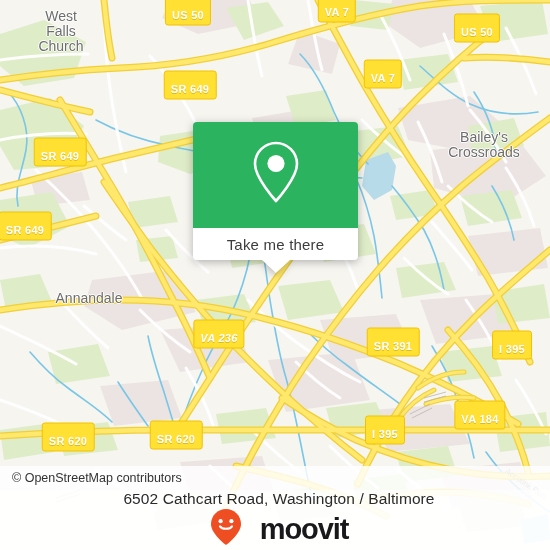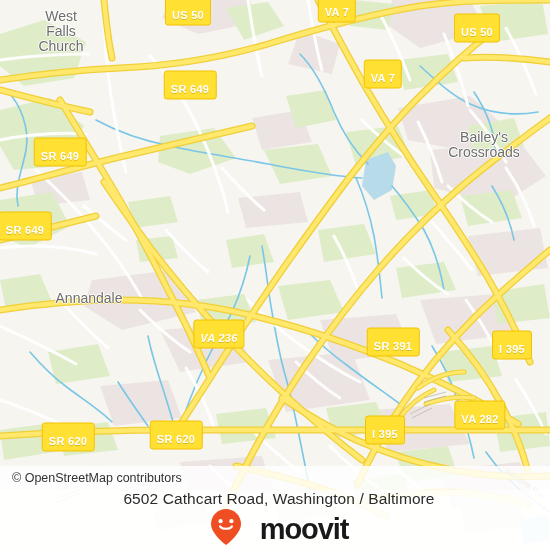--- a/index.html
+++ b/index.html
@@ -335,24 +335,38 @@
   <div class="shield" style="left:190px;top:85px;">SR 649</div>
   <div class="shield" style="left:383px;top:74px;">VA 7</div>
   <div class="shield" style="left:60px;top:152px;">SR 649</div>
   <div class="shield" style="left:25px;top:226px;">SR 649</div>
   <div class="shield" style="left:219px;top:334px;font-style:italic;">VA 236</div>
   <div class="shield" style="left:393px;top:342px;">SR 391</div>
   <div class="shield" style="left:512px;top:345px;">I 395</div>
   <div class="shield" style="left:68px;top:437px;">SR 620</div>
   <div class="shield" style="left:176px;top:435px;">SR 620</div>
   <div class="shield" style="left:385px;top:430px;">I 395</div>
-  <div class="shield" style="left:480px;top:415px;">VA 282</div>
+  <div class="shield" style="left:480px;top:415px;">VA 184</div>
 
   <div class="water-label" style="left:506px;top:466px;transform:rotate(34deg);">Accotink Run</div>
 
+  <div id="popup">
+    <div id="popup-head">
+      <span>
+        <svg width="54" height="68" viewBox="0 0 54 68" xmlns="http://www.w3.org/2000/svg">
+          <path d="M27 4 C15.4 4 6 13.4 6 25 C6 39 27 62 27 62 C27 62 48 39 48 25 C48 13.4 38.6 4 27 4 Z" fill="none" stroke="#ffffff" stroke-width="2.6" stroke-linejoin="round"></path>
+          <circle cx="27" cy="24.5" r="8.6" fill="#ffffff"></circle>
+        </svg>
+      </span>
+    </div>
+    <div id="popup-body">
+      <span id="popup-label">Take me there</span>
+    </div>
+    <div id="popup-tail"></div>
+  </div>
 
   <div id="attribution">
     <span>© OpenStreetMap contributors</span>
   </div>
 
   <div id="footer">
     <div id="footer-address">6502 Cathcart Road, Washington / Baltimore</div>
     <div id="brand">
       <span>
         <svg width="32" height="38" viewBox="0 0 32 38" xmlns="http://www.w3.org/2000/svg">

